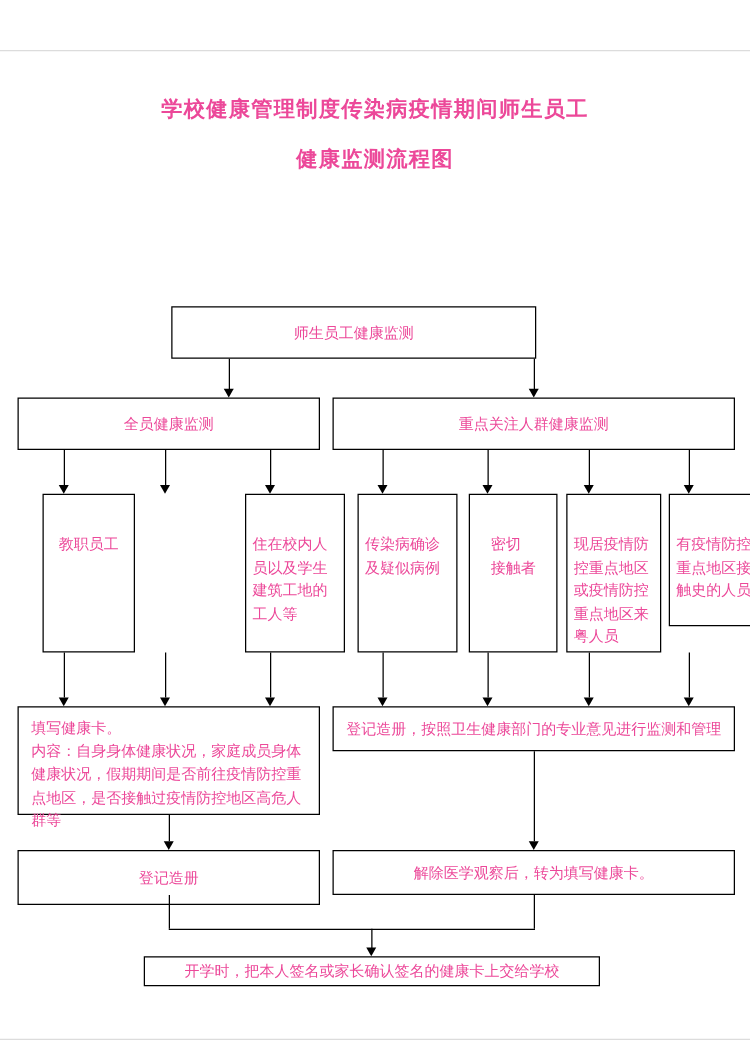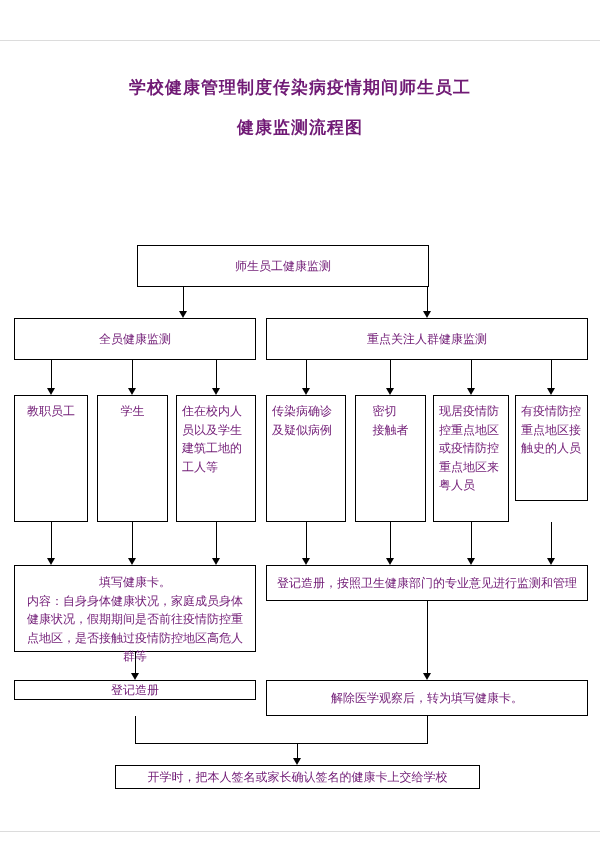--- a/index.html
+++ b/index.html
@@ -1,44 +1,44 @@
 <!DOCTYPE html>
 <html><head>
 <meta charset="utf-8">
 <style>
   html,body{margin:0;padding:0;background:#ffffff;}
   .page{
     position:relative;
     width:600px;height:850px;
     background:#ffffff;
     font-family:"Liberation Serif","DejaVu Serif",serif;
-    color:#701a75;
+    color:#ec4899;
     overflow:hidden;
   }
   .pageline{position:absolute;left:0;width:600px;height:1px;background:#dcdcdc;}
   .title{
     position:absolute;left:0;width:600px;
     text-align:center;font-weight:bold;font-size:17px;
     letter-spacing:1px;
   }
   .box{
     position:absolute;
     border:1px solid #000;
     box-sizing:border-box;
     font-size:12px;line-height:1.55;
     display:flex;align-items:center;justify-content:center;
     text-align:left;
     white-space:pre-line;
     background:#fff;
   }
-  .box.topalign{align-items:flex-start;padding-top:6px;}
+  .box.topalign{align-items:flex-start;padding-top:30px;margin-left:20px;}
   .box.pad{padding-left:5px;padding-right:5px;}
   .box.lefttext{
     align-items:flex-start;justify-content:flex-start;
-    text-align:center;padding:7px 10px;
+    text-align:left;padding:7px 10px;
   }
   .vl{position:absolute;width:1px;background:#000;}
   .hl{position:absolute;height:1px;background:#000;}
   .ah{
     position:absolute;width:0;height:0;
     border-left:4px solid transparent;
     border-right:4px solid transparent;
     border-top:7px solid #000;
   }
 </style>
@@ -52,34 +52,33 @@
 
   <div class="title" style="top:76px">学校健康管理制度传染病疫情期间师生员工</div>
   <div class="title" style="top:116px">健康监测流程图</div>
 
   <div class="box" style="left:137px;top:245px;width:292px;height:42px">师生员工健康监测</div>
 
   <div class="box" style="left:14px;top:318px;width:242px;height:42px">全员健康监测</div>
   <div class="box" style="left:266px;top:318px;width:322px;height:42px">重点关注人群健康监测</div>
 
   <div class="box topalign pad" style="left:14px;top:395px;width:74px;height:127px">教职员工</div>
-  <div class="box topalign pad" style="left:97px;top:395px;width:71px;height:127px">学生</div>
   <div class="box topalign pad" style="left:176px;top:395px;width:80px;height:127px">住在校内人员以及学生建筑工地的工人等</div>
 
   <div class="box topalign pad" style="left:266px;top:395px;width:80px;height:127px">传染病确诊及疑似病例</div>
   <div class="box topalign pad" style="left:433px;top:395px;width:76px;height:127px">现居疫情防控重点地区或疫情防控重点地区来粤人员</div>
   <div class="box topalign pad" style="left:355px;top:395px;width:71px;height:127px">密切
 接触者</div>
   <div class="box topalign pad" style="left:515px;top:395px;width:73px;height:106px">有疫情防控重点地区接触史的人员</div>
 
   <div class="box lefttext" style="left:14px;top:565px;width:242px;height:87px">填写健康卡。
 内容：自身身体健康状况，家庭成员身体健康状况，假期期间是否前往疫情防控重点地区，是否接触过疫情防控地区高危人群等</div>
   <div class="box pad" style="left:266px;top:565px;width:322px;height:36px">登记造册，按照卫生健康部门的专业意见进行监测和管理</div>
 
-  <div class="box" style="left:14px;top:680px;width:242px;height:20px">登记造册</div>
+  <div class="box" style="left:14px;top:680px;width:242px;height:44px">登记造册</div>
   <div class="box pad" style="left:266px;top:680px;width:322px;height:36px">解除医学观察后，转为填写健康卡。</div>
 
   <div class="box pad" style="left:115px;top:765px;width:365px;height:24px">开学时，把本人签名或家长确认签名的健康卡上交给学校</div>
 
   <div class="vl" style="left:183px;top:287px;height:25px"></div>
   <div class="ah" style="left:179px;top:311px"></div>
   <div class="vl" style="left:427px;top:287px;height:25px"></div>
   <div class="ah" style="left:423px;top:311px"></div>
 
   <div class="vl" style="left:51px;top:360px;height:28px"></div>

